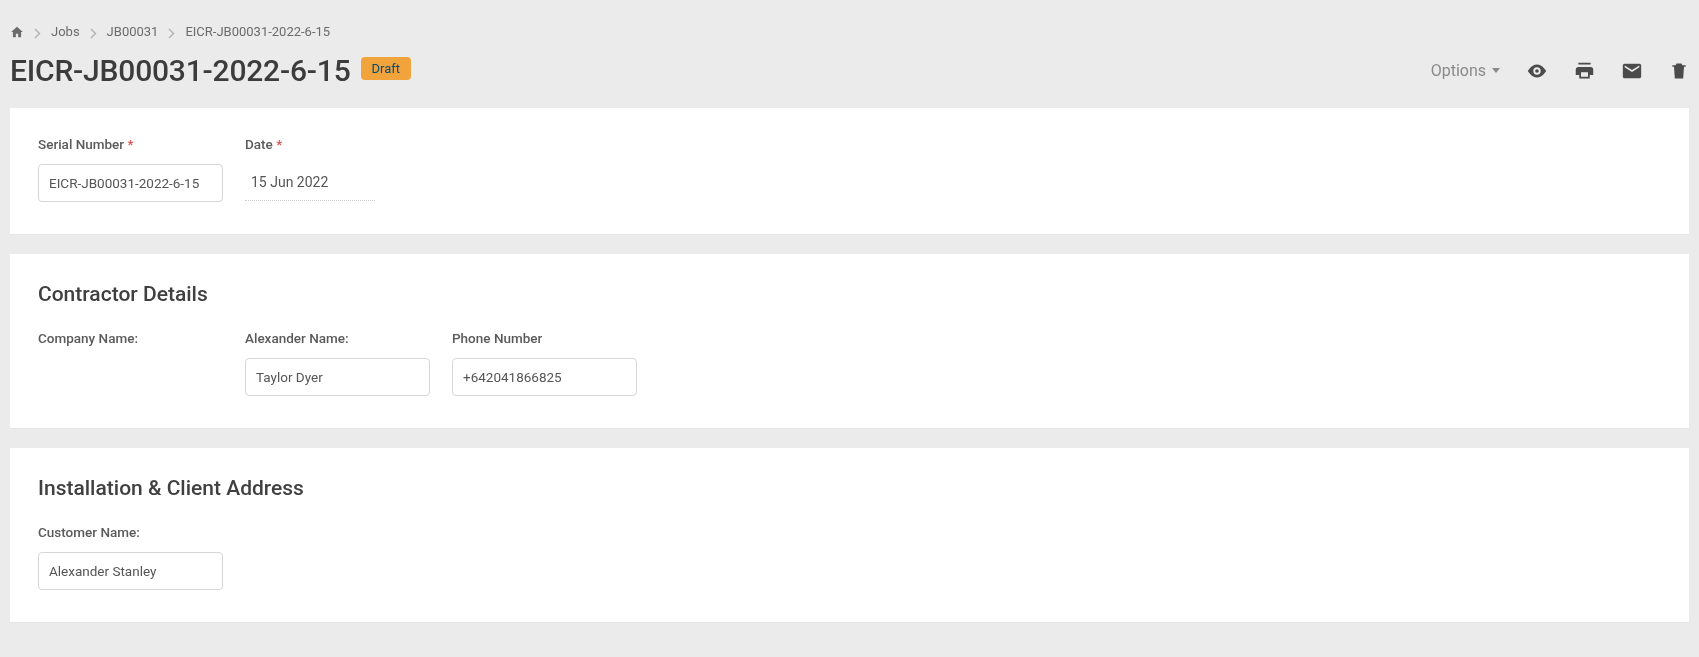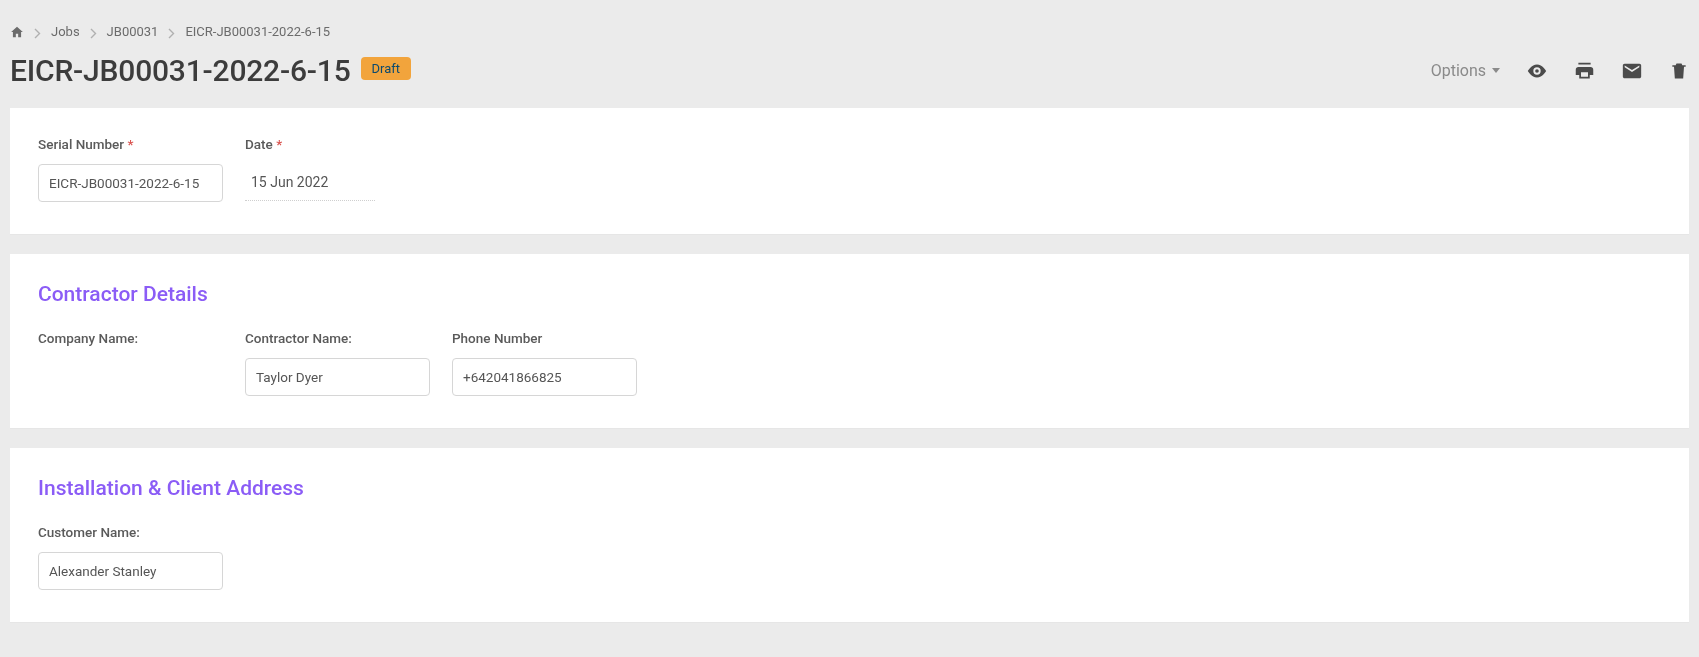--- a/index.html
+++ b/index.html
@@ -86,21 +86,21 @@
     .card {
       background: #FFFFFF;
       border-radius: 0;
       margin: 0 10px 20px 10px;
       padding: 28px 28px 32px 28px;
       box-shadow: 0 1px 1px rgba(0,0,0,0.02);
     }
     .card h2 {
       font-size: 21px;
       font-weight: 500;
-      color: #8b5cf6;
+      color: #404040;
       margin-bottom: 24px;
     }
     .form-row {
       display: flex;
       gap: 22px;
       flex-wrap: wrap;
     }
     .form-group {
       display: flex;
       flex-direction: column;
@@ -210,21 +210,21 @@
   </div>
 </section>
 
 <section class="card">
   <h2>Contractor Details</h2>
   <div class="form-row">
     <div class="form-group">
       <label>Company Name:</label>
     </div>
     <div class="form-group">
-      <label>Contractor Name:</label>
+      <label>Alexander Name:</label>
       <input type="text" value="Taylor Dyer" style="">
     </div>
     <div class="form-group">
       <label>Phone Number</label>
       <input type="text" value="+642041866825" style="">
     </div>
   </div>
 </section>
 
 <section class="card">

